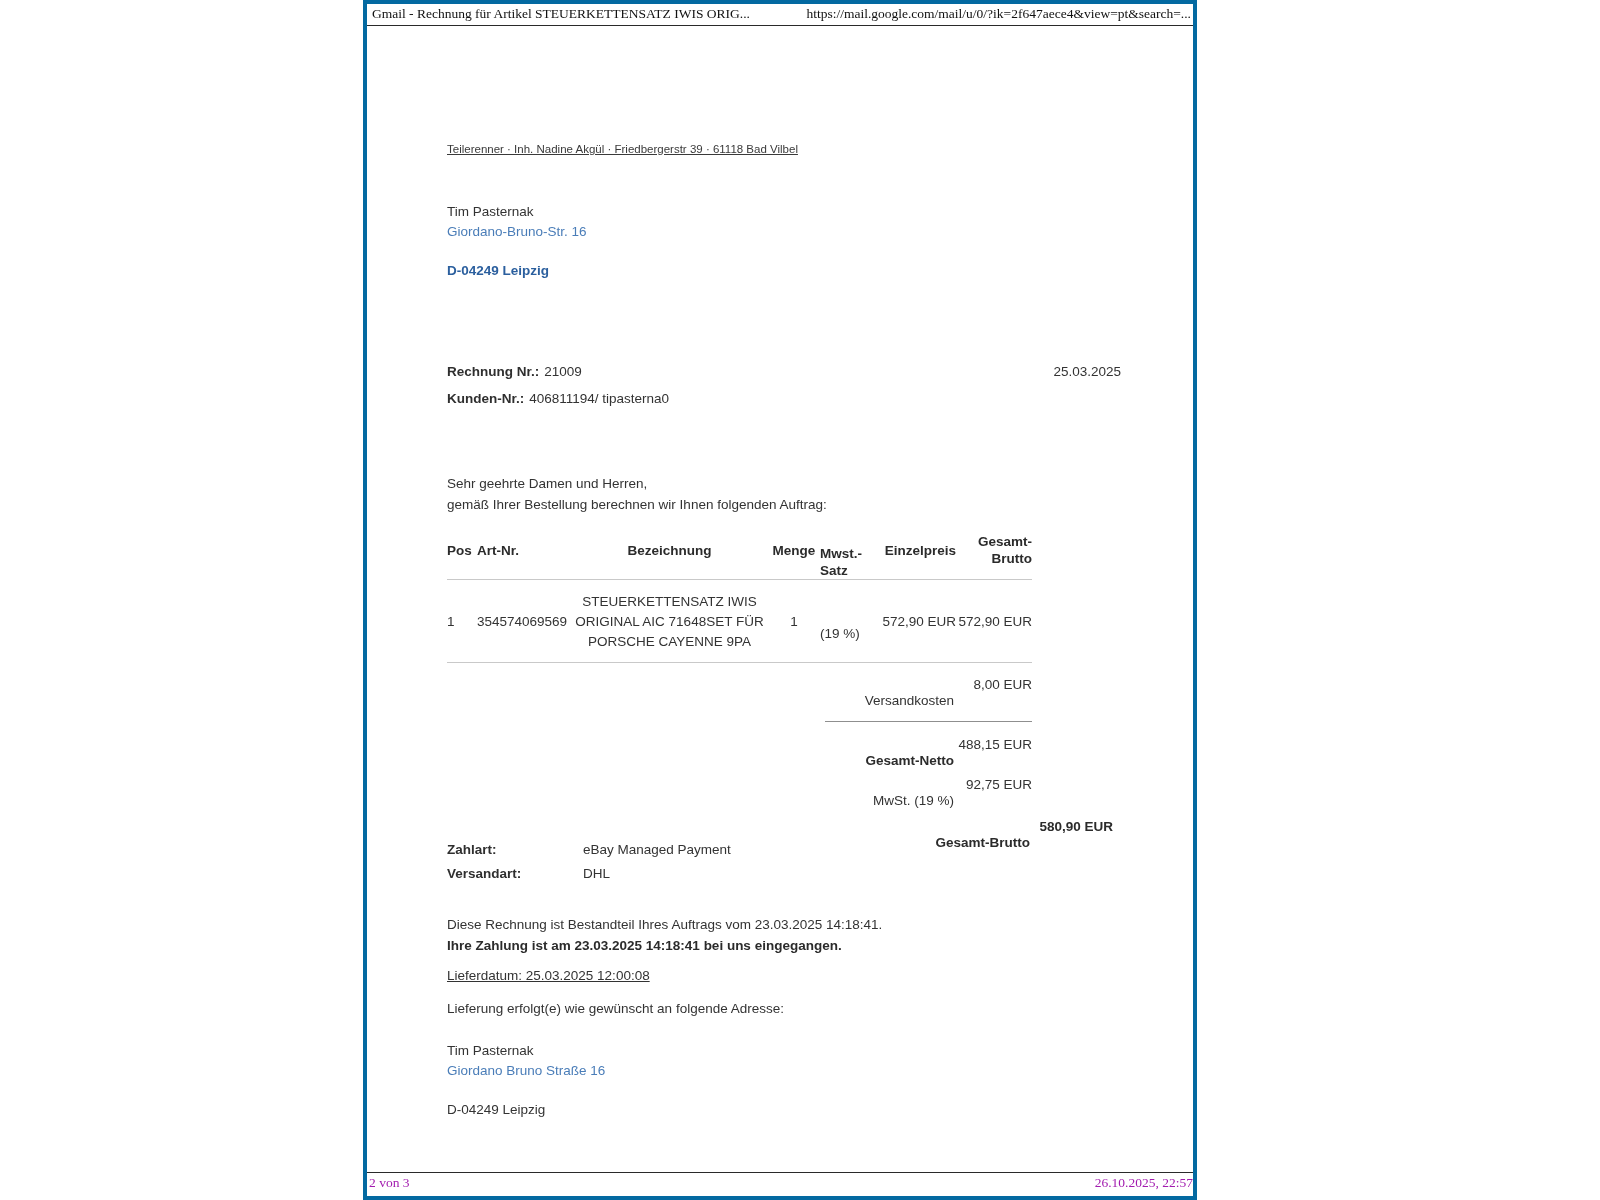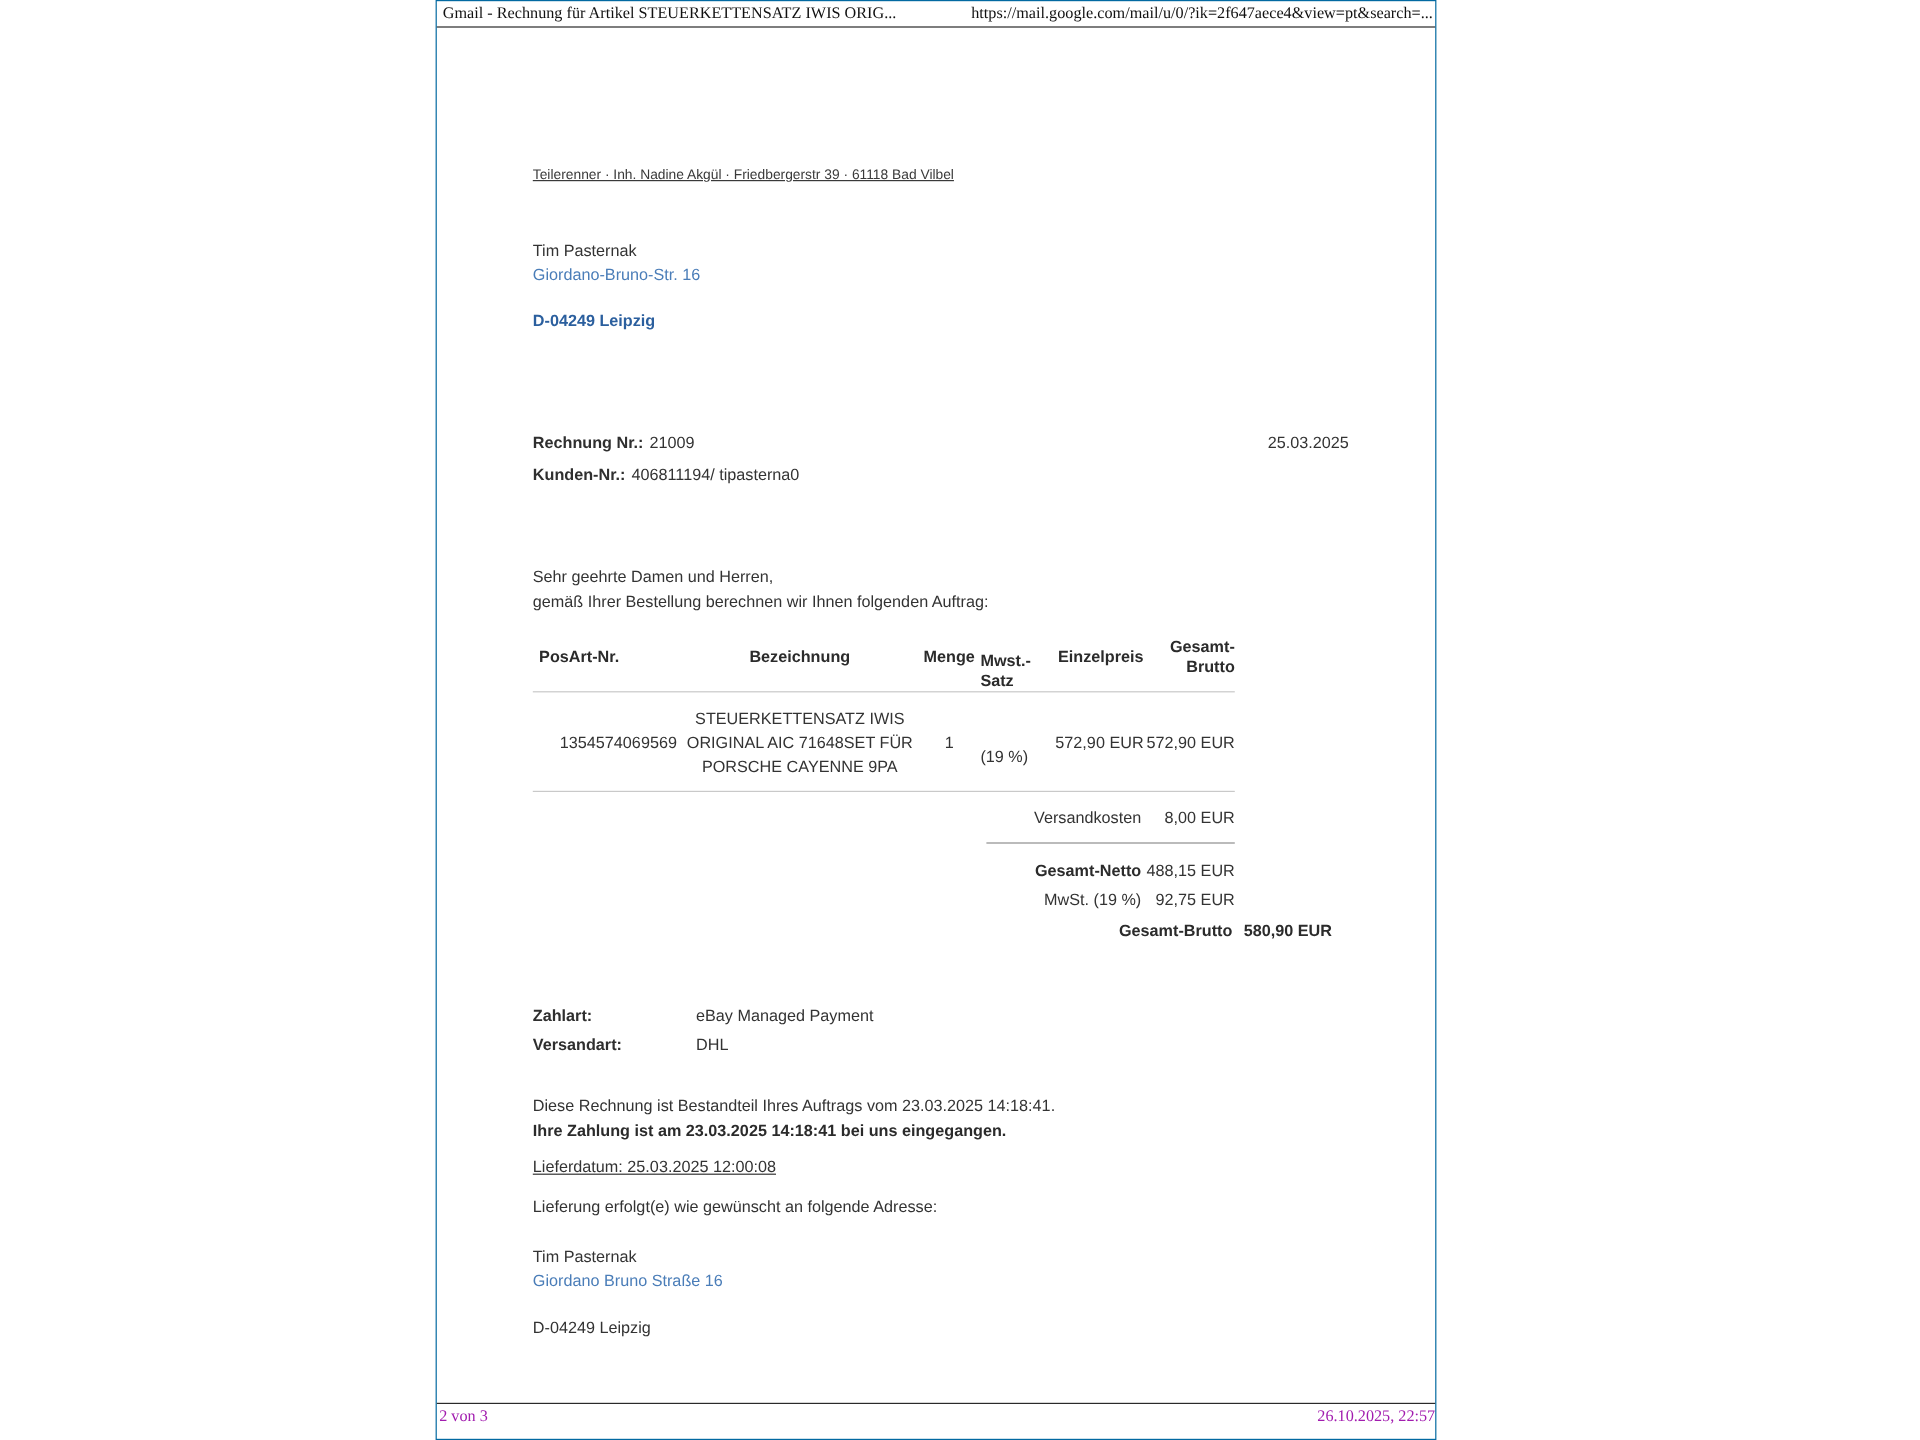--- a/index.html
+++ b/index.html
@@ -1,20 +1,20 @@
 <!DOCTYPE html>
 <html><head>
 <meta charset="utf-8">
 <style>
   html,body{margin:0;padding:0;background:#ffffff;}
   body{width:1600px;height:1200px;position:relative;font-family:"Liberation Sans",sans-serif;}
 
   .page-frame{
     position:absolute;left:363px;top:0;width:834px;height:1200px;
-    border:1px solid #0369a1;box-sizing:border-box;background:#ffffff;
+    border:4px solid #0369a1;box-sizing:border-box;background:#ffffff;
   }
   .abs{position:absolute;}
 
   
   .print-header{top:2px;left:5px;right:2px;display:flex;justify-content:space-between;
     font-family:"Liberation Serif",serif;font-size:13.5px;color:#111;white-space:nowrap;}
   .header-rule{top:21px;left:0;right:0;border-top:1.5px solid #2a2a2a;}
   .footer-rule{top:1168px;left:0;right:0;border-top:1.5px solid #2a2a2a;}
   .print-footer{top:1171px;left:2px;right:0;display:flex;justify-content:space-between;
     font-family:"Liberation Serif",serif;font-size:13.5px;color:#a21caf;white-space:nowrap;}
@@ -26,32 +26,32 @@
   .link-blue{color:#4a7db8;text-decoration:none;}
   .city-bold{font-weight:bold;color:#2b5f9e;margin-top:19px;}
   .meta-row1{left:80px;right:72px;top:360px;display:flex;justify-content:space-between;}
   .meta-row2{left:80px;top:387px;}
   .lbl{font-weight:bold;margin-right:5px;color:#2f2f2f;}
   .greeting{left:80px;top:469px;line-height:21px;}
 
   .items{left:80px;top:517px;width:585px;}
   .flexrow{display:flex;align-items:center;}
   .thead{min-height:46px;font-weight:bold;color:#2b2b2b;line-height:17px;}
-  .col-pos{width:30px;text-align:right;}
+  .col-pos{width:30px;text-align:left;}
   .col-art{width:94px;text-align:left;}
   .col-bez{width:197px;text-align:center;}
   .col-menge{width:52px;text-align:center;}
   .col-mwst{width:54px;text-align:left;margin-top:24px;}
   .col-einzel{width:82px;text-align:right;}
   .col-gesamt{width:76px;text-align:right;}
   .rule-light{border-top:1px solid #c9c9c9;}
   .trow{padding:12px 0 10px 0;line-height:20px;}
   .sumrow{display:flex;margin-top:12px;line-height:20px;}
   .sumrow .spacer{flex:1;}
-  .sumrow .sumlbl{text-align:left;}
+  .sumrow .sumlbl{text-align:left;margin-top:16px;}
   .sumrow .sumval{width:76px;text-align:right;margin-left:2px;}
   .short-rule{margin-top:10px;margin-left:378px;width:207px;border-top:1px solid #8f8f8f;}
   .netto{margin-top:13px;}
   .netto .sumlbl{font-weight:bold;color:#2b2b2b;}
   .mwst{margin-top:4px;}
   .brutto{margin-top:6px;margin-right:-81px;font-weight:bold;color:#2b2b2b;}
   .brutto .sumval{min-width:81px;width:auto;}
 
   .payment{left:80px;top:834px;line-height:24px;}
   .pay-lbl{display:inline-block;width:136px;font-weight:bold;color:#2f2f2f;}

